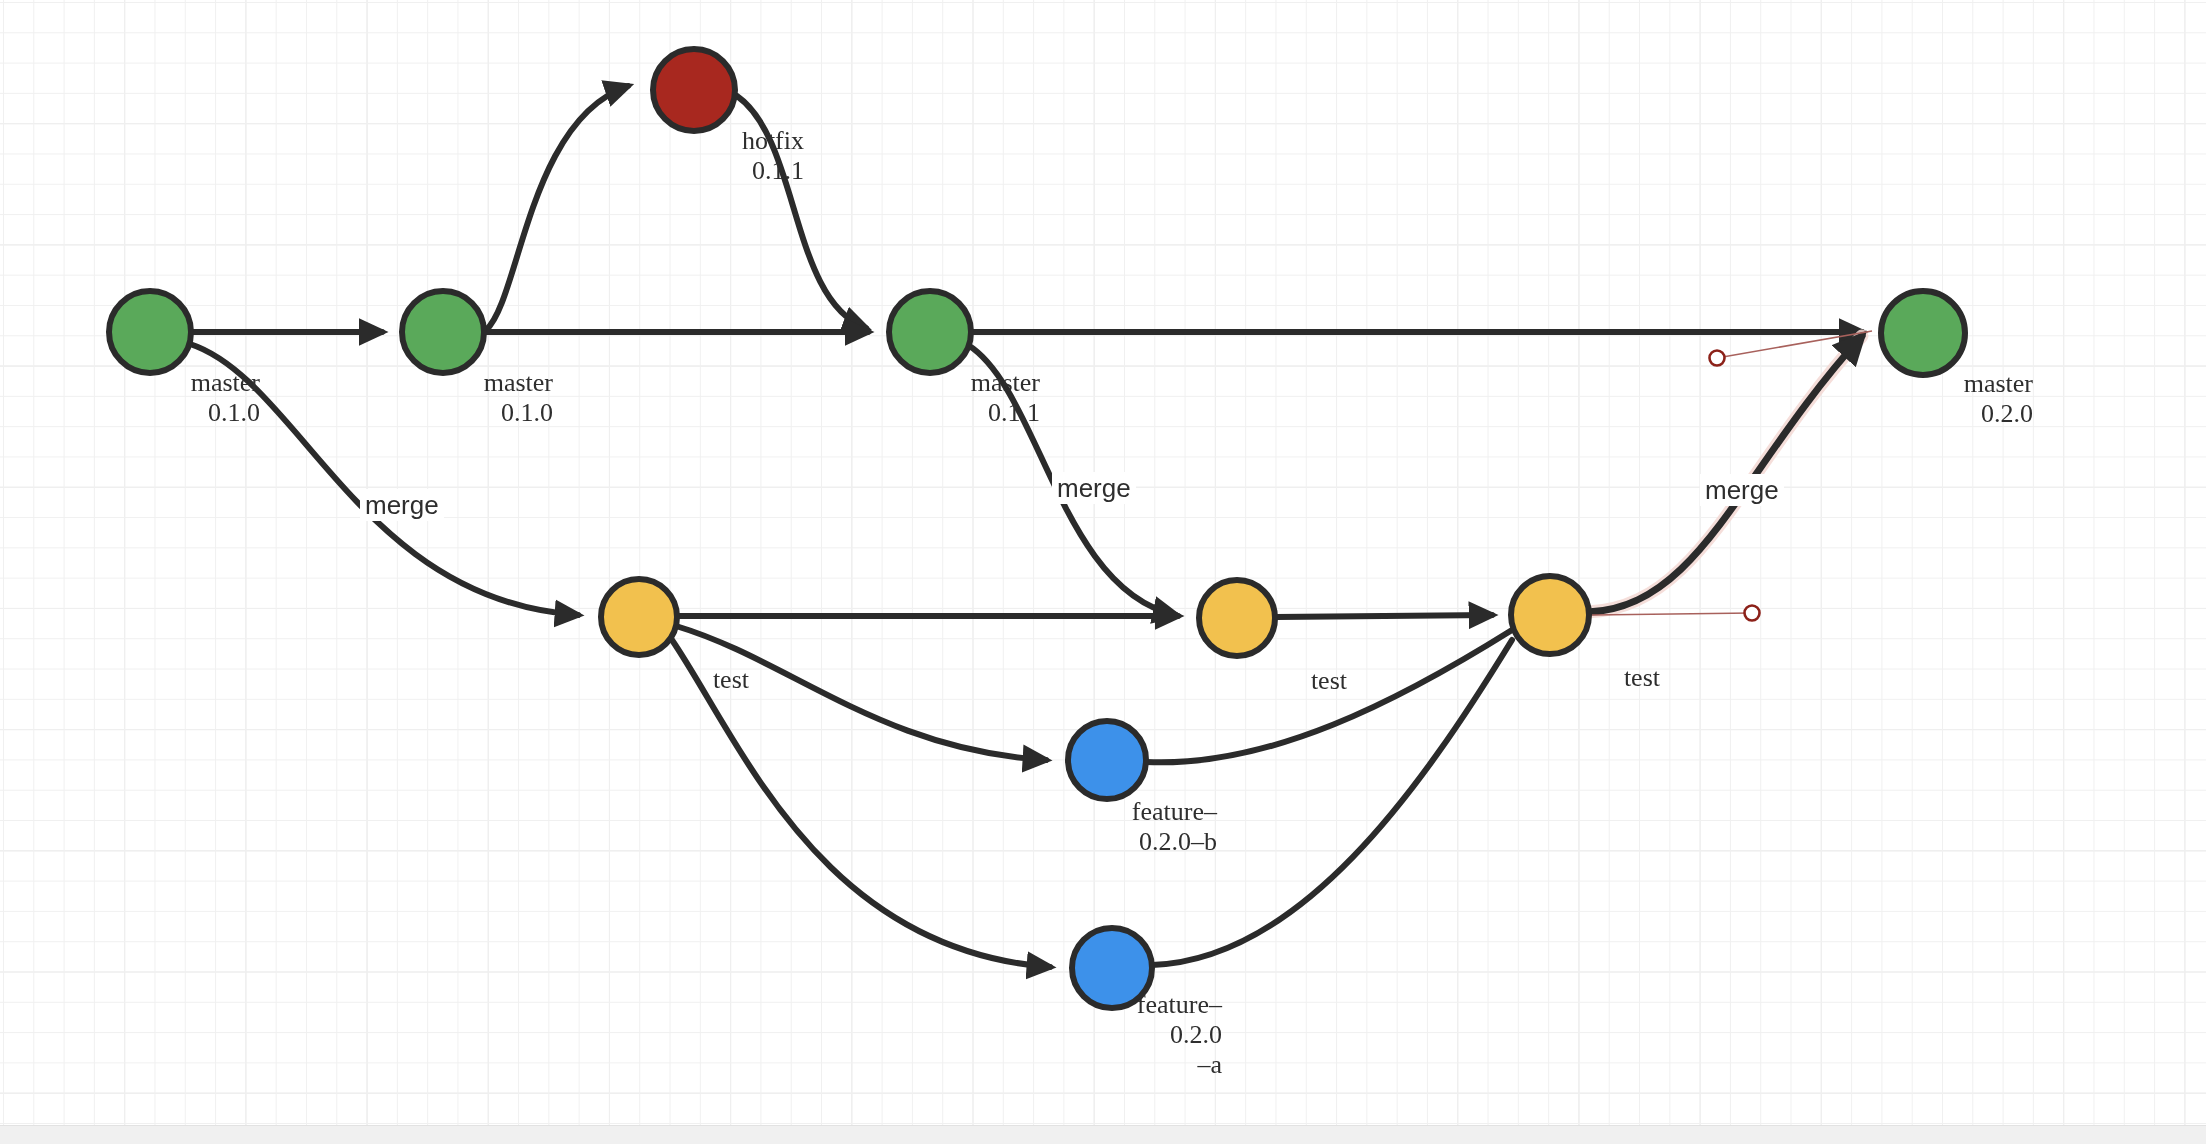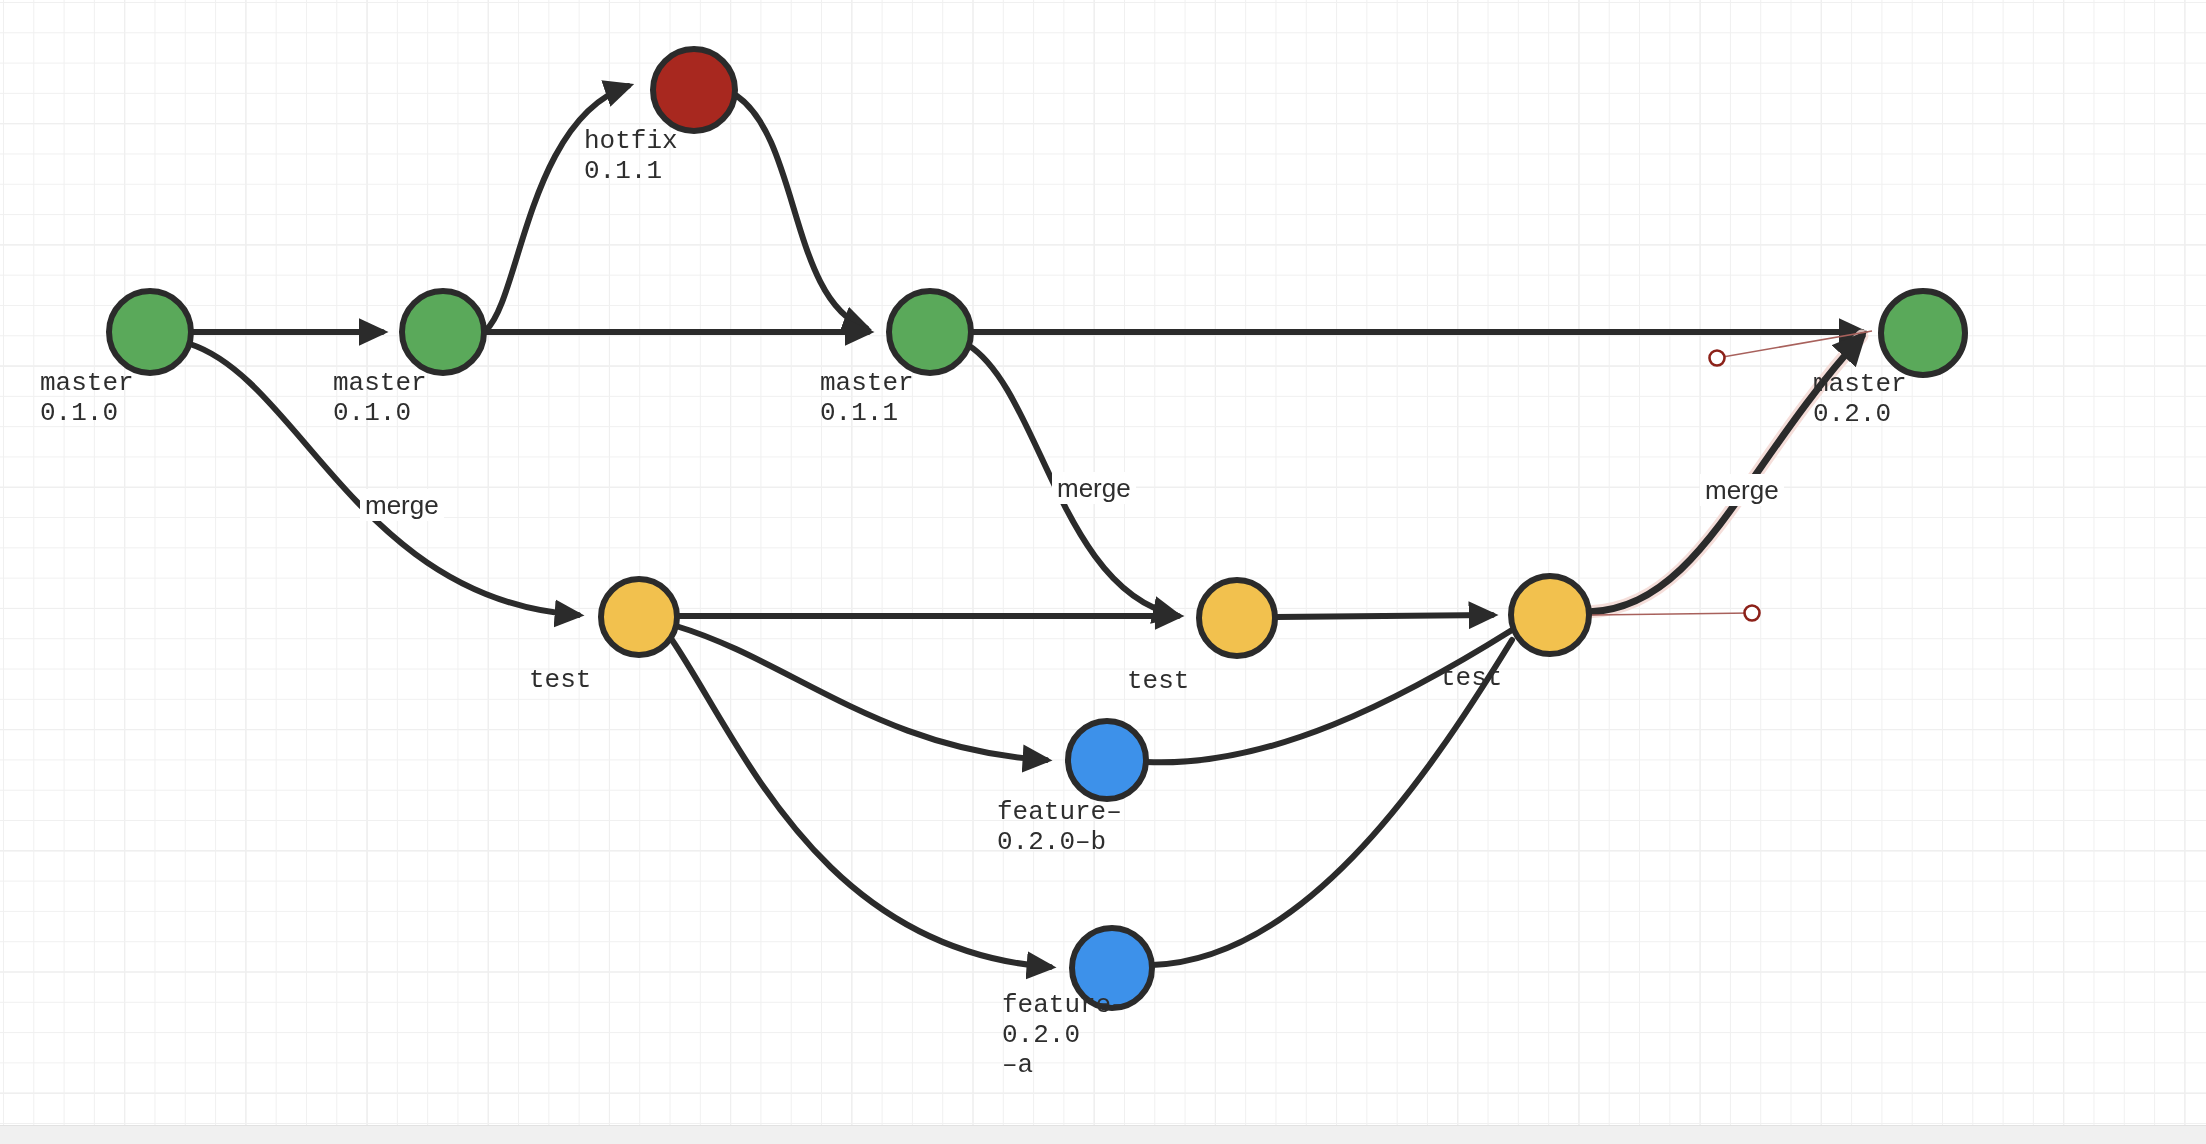--- a/index.html
+++ b/index.html
@@ -77,25 +77,25 @@
     stroke-width: 1.6;
     fill: none;
   }
   .handle-dot {
     fill: #ffffff;
     stroke: #8c2119;
     stroke-width: 2.6;
   }
   .node-label {
     position: absolute;
-    text-align: left;
+    text-align: right;
     color: #2e2e2e;
     font-size: 26px;
     line-height: 30px;
-    font-family: Liberation Mono, monospace;
+    font-family: Liberation Serif, serif;
     white-space: pre-line;
     pointer-events: none;
   }
   .edge-label {
     position: absolute;
     color: #2e2e2e;
     font-size: 26px;
     line-height: 30px;
     font-family: "Liberation Sans", sans-serif;
     background: #ffffff;

